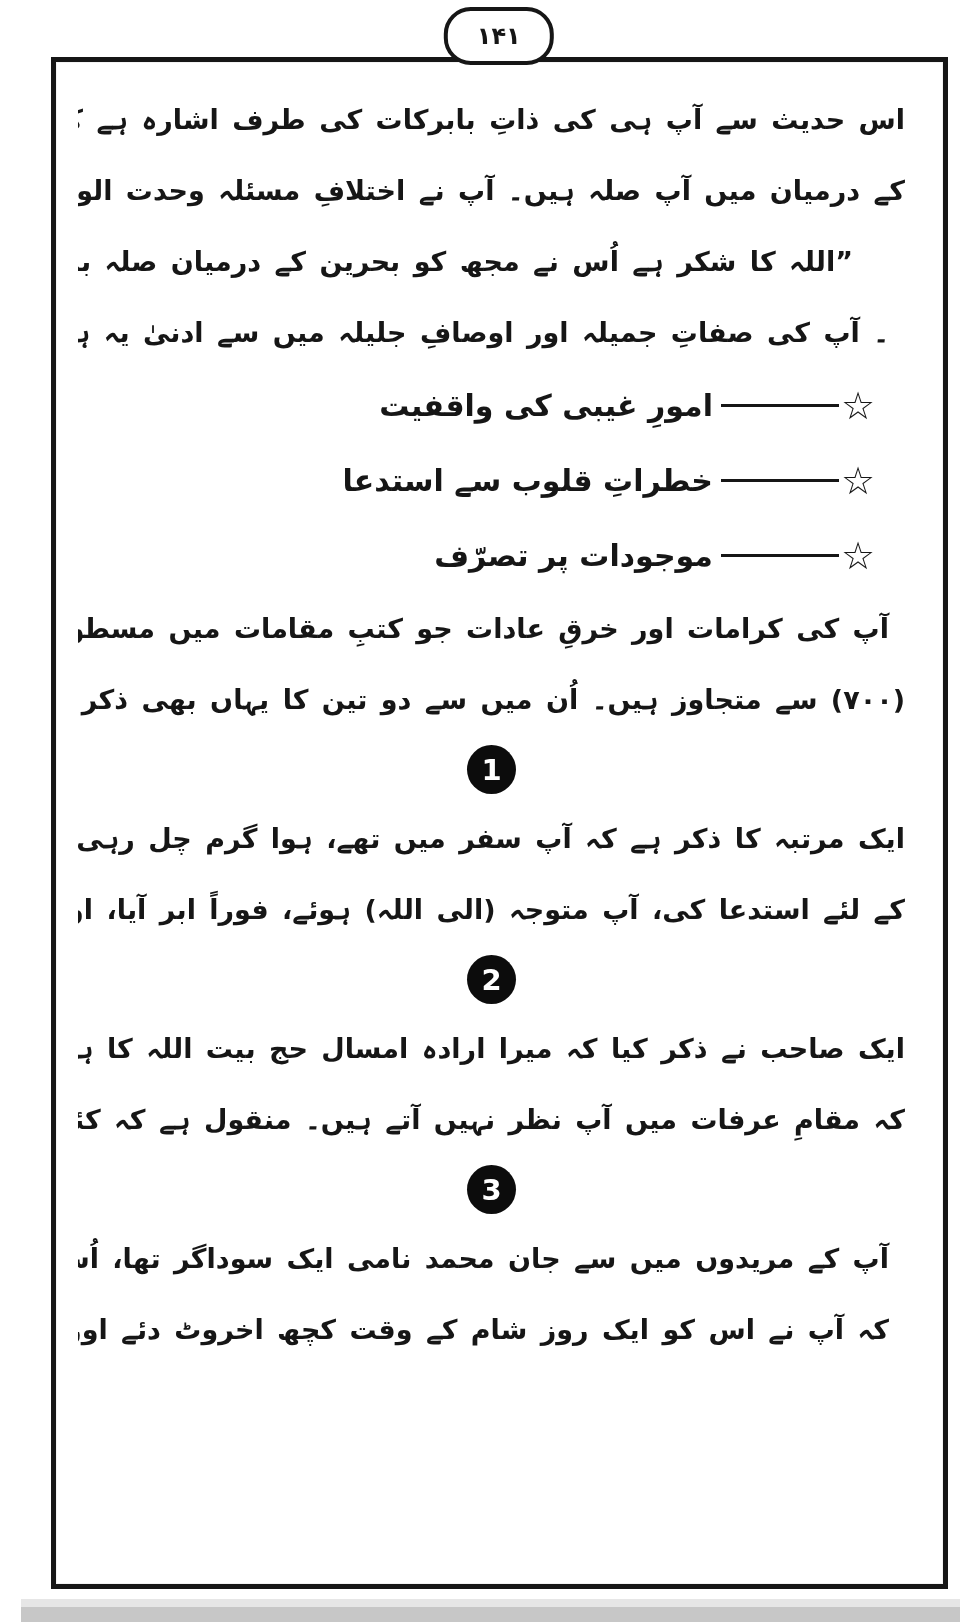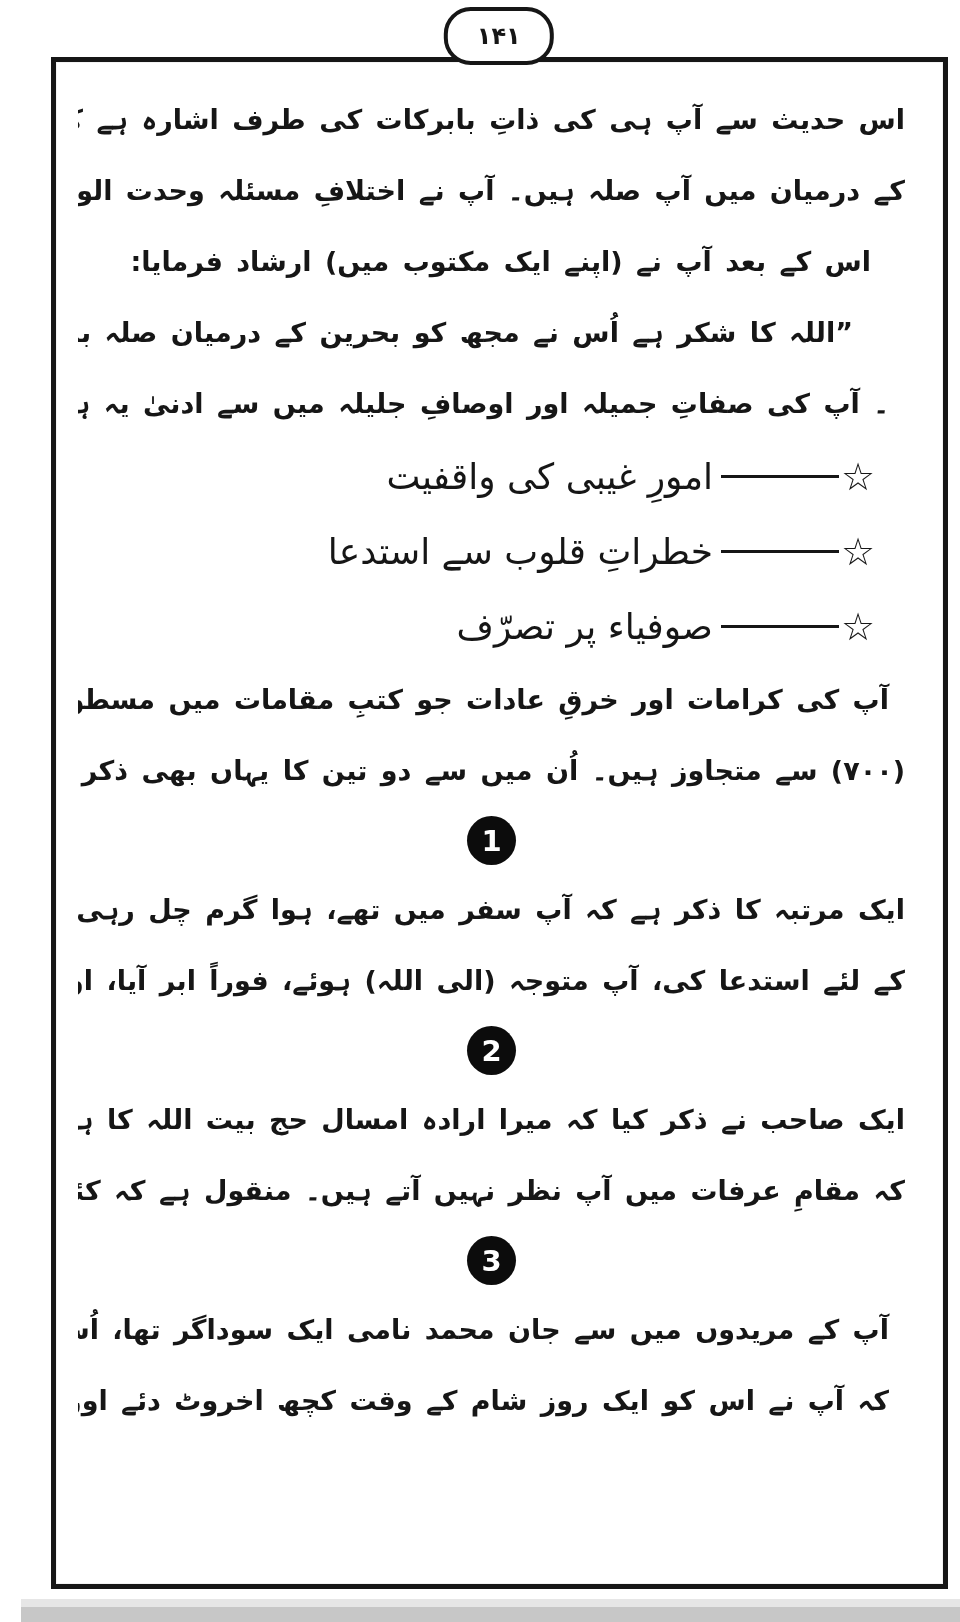--- a/index.html
+++ b/index.html
@@ -76,22 +76,22 @@
     margin-left: 2px;
   }
   .star-rule {
     width: 118px;
     height: 3px;
     background: #161616;
     margin-left: 8px;
     flex: none;
   }
   .star-text {
-    font-size: 36px;
-    font-weight: normal;
+    font-size: 30px;
+    font-weight: bold;
     white-space: nowrap;
   }
   .marker-row {
     display: flex;
     justify-content: center;
     margin: 10px 0 9px 0;
     height: 49px;
   }
   .marker-circle {
     width: 49px;
@@ -126,37 +126,36 @@
 <body>
 
 <div class="page">
   <div class="badge">
     <span>۱۴۱</span>
   </div>
   <div class="frame">
     <div class="body" id="page-body">
         <div class="ln v-full">اس حدیث سے آپ ہی کی ذاتِ بابرکات کی طرف اشارہ ہے کہ علماء اور صوفیاء</div>
         <div class="ln v-full">کے درمیان میں آپ صلہ ہیں۔ آپ نے اختلافِ مسئلہ وحدت الوجود کو رفع فرمایا۔</div>
-        <div class="ln v-indent-sm">اس کے بعد آپ نے (اپنے ایک مکتوب میں) ارشاد فرمایا:</div>
         <div class="ln v-indent-md">”اللہ کا شکر ہے اُس نے مجھ کو بحرین کے درمیان صلہ بنایا۔“</div>
         <div class="ln v-indent-xs">۔ آپ کی صفاتِ جمیلہ اور اوصافِ جلیلہ میں سے ادنیٰ یہ ہیں:</div>
         <div class="star-row">
           <span class="star-glyph">☆</span>
           <span class="star-rule"></span>
           <span class="star-text">امورِ غیبی کی واقفیت</span>
         </div>
         <div class="star-row">
           <span class="star-glyph">☆</span>
           <span class="star-rule"></span>
           <span class="star-text">خطراتِ قلوب سے استدعا</span>
         </div>
         <div class="star-row">
           <span class="star-glyph">☆</span>
           <span class="star-rule"></span>
-          <span class="star-text">صوفیاء پر تصرّف</span>
+          <span class="star-text">موجودات پر تصرّف</span>
         </div>
         <div class="ln v-indent-xs">آپ کی کرامات اور خرقِ عادات جو کتبِ مقامات میں مسطور ہیں، سات سو</div>
         <div class="ln v-full">(۷۰۰) سے متجاوز ہیں۔ اُن میں سے دو تین کا یہاں بھی ذکر کیا جاتا ہے:</div>
         <div class="marker-row">
           <div class="marker-circle">1</div>
         </div>
         <div class="ln v-full">ایک مرتبہ کا ذکر ہے کہ آپ سفر میں تھے، ہوا گرم چل رہی تھی، خدام نے بارش</div>
         <div class="ln v-full">کے لئے استدعا کی، آپ متوجہ (الی اللہ) ہوئے، فوراً ابر آیا، اور پانی برسنے لگا۔</div>
         <div class="marker-row">
           <div class="marker-circle">2</div>

